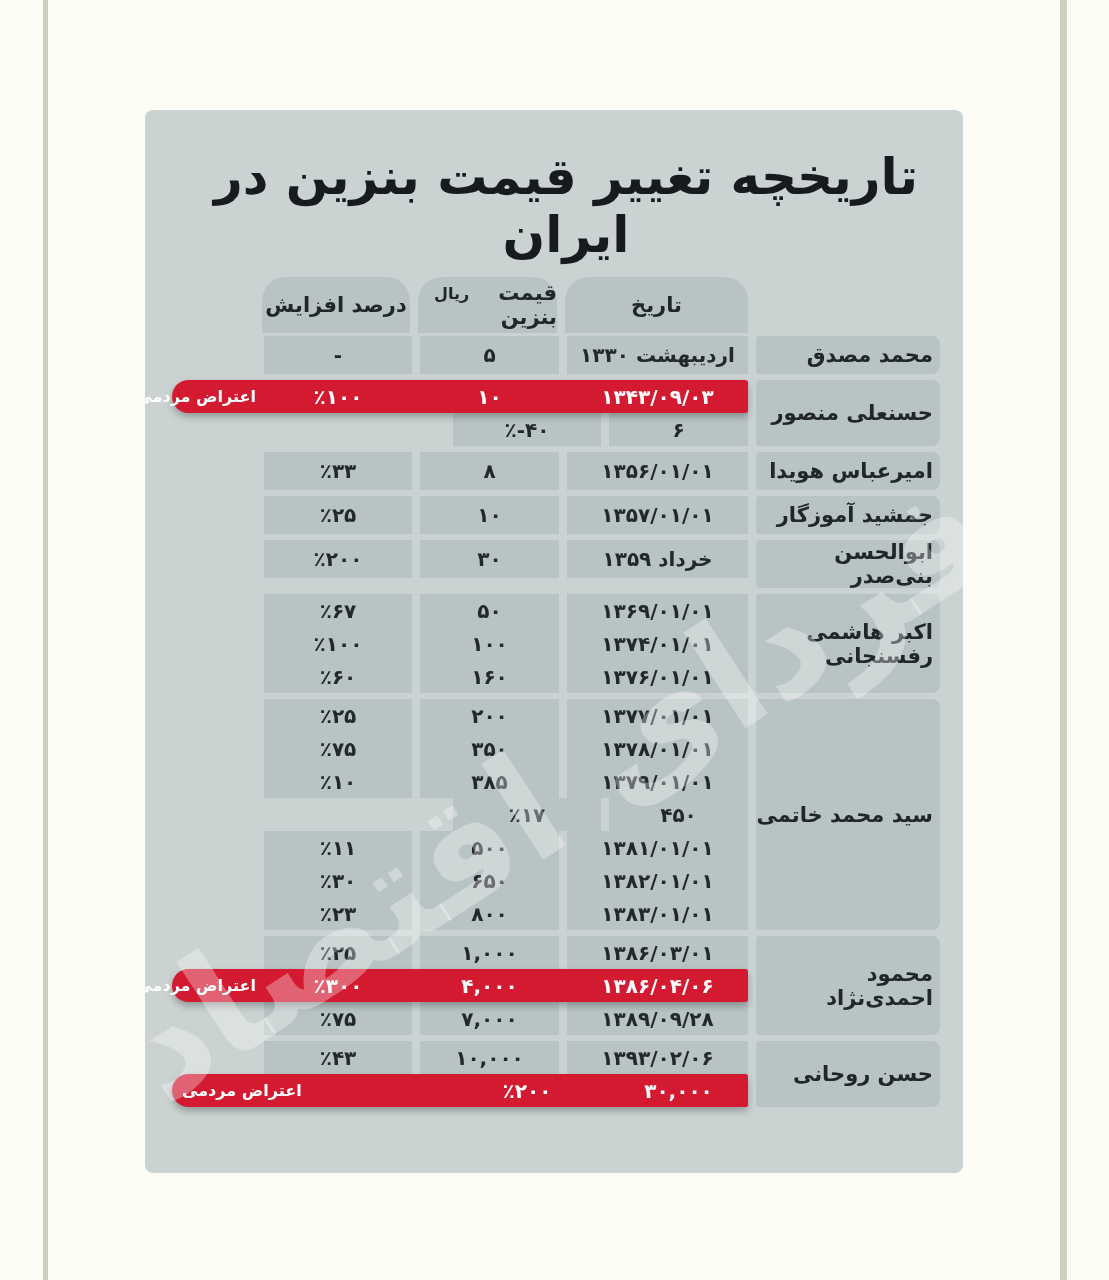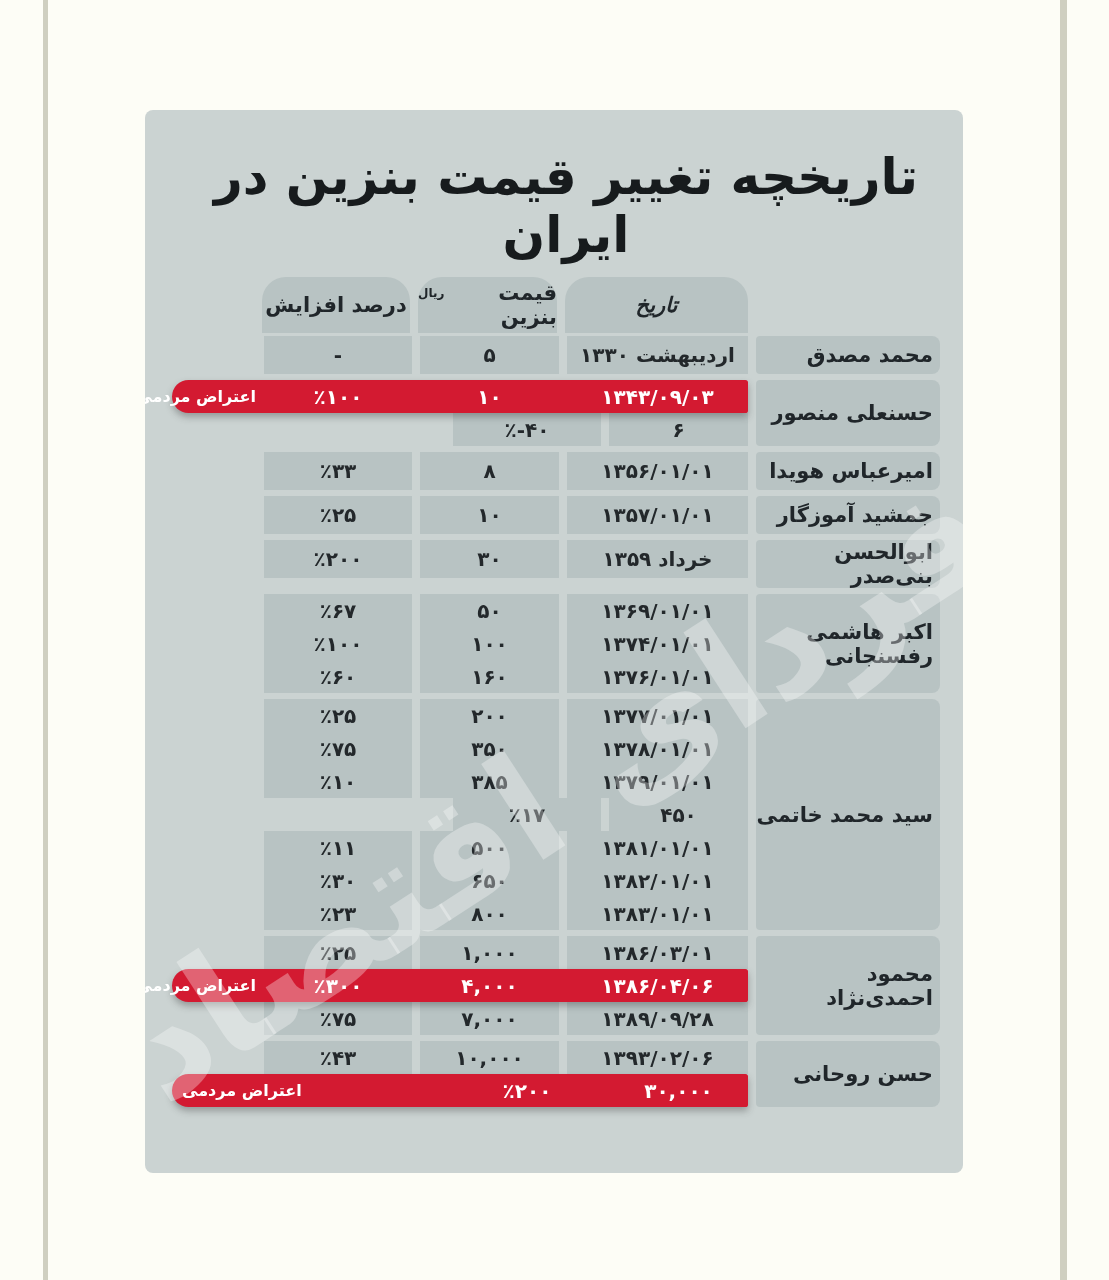--- a/index.html
+++ b/index.html
@@ -32,24 +32,24 @@
   .table{
     position:absolute;left:117px;top:167px;width:678px;direction:rtl;z-index:2;
   }
   .header-row{display:flex;gap:8px;margin-bottom:3px;}
   .name-spacer{width:184px;flex:none;}
   .pill{
     height:56px;flex:none;background:#b8c3c3;border-radius:24px 24px 0 0;
     display:flex;align-items:center;justify-content:center;
     font-size:21px;font-weight:bold;color:#20262a;
   }
-  .pill.date{width:183px;font-style:italic;}
+  .pill.date{width:183px;}
   .pill.price{width:139px;}
   .pill.pct{width:148px;}
-  .sup{font-size:12px;font-weight:bold;position:relative;top:-12px;margin-right:4px;}
+  .sup{font-size:16px;font-weight:bold;position:relative;top:-12px;margin-right:4px;margin-left:16px;}
 
   .block{display:flex;gap:8px;margin-bottom:6px;}
   .name-cell{
     width:184px;flex:none;background:#b8c3c3;border-radius:4px 8px 8px 4px;
     display:flex;align-items:center;justify-content:flex-start;
     padding-right:7px;box-sizing:border-box;
     font-size:21px;font-weight:bold;color:#20262a;
   }
   .rows{width:486px;flex:none;display:flex;flex-direction:column;}
   .row{display:flex;gap:8px;height:33px;flex:none;}

